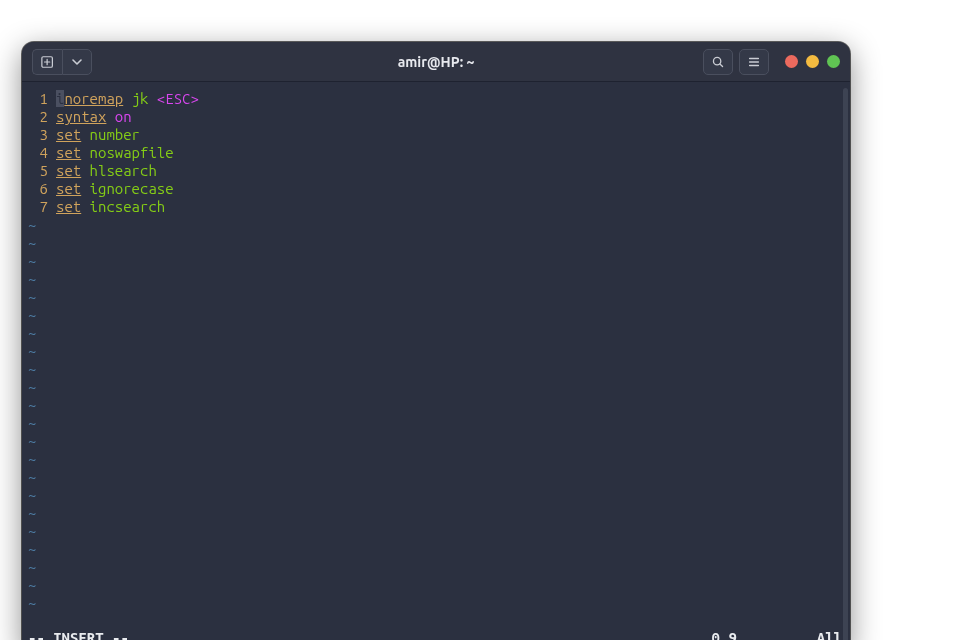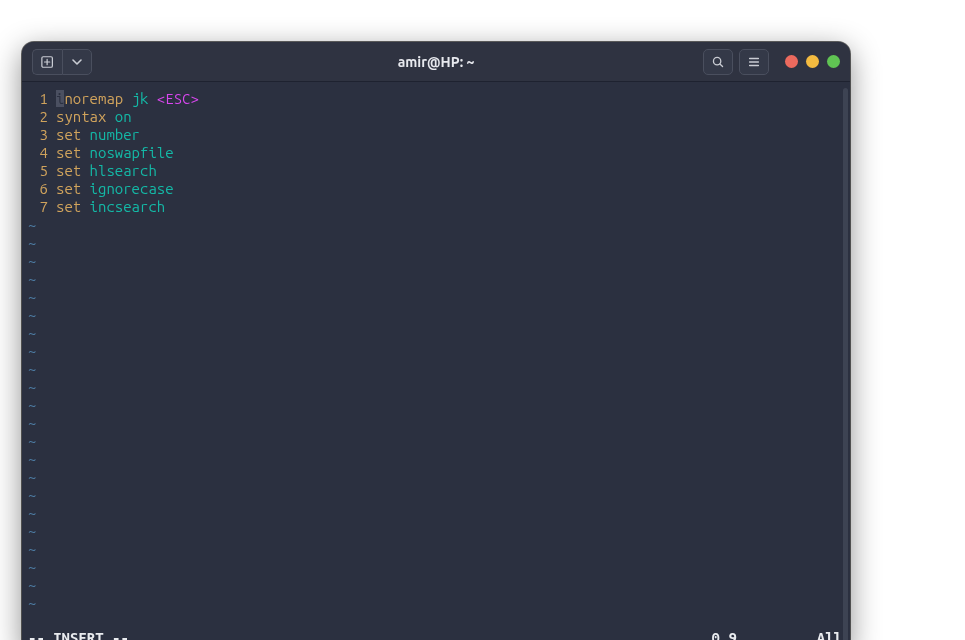--- a/index.html
+++ b/index.html
@@ -106,23 +106,23 @@
     border-radius: 3px;
     opacity: .45;
   }
   .line { display: flex; }
   .lnum {
     width: 28px;
     text-align: right;
     color: #d0a35c;
     padding-right: 8px;
   }
-  .tok-kw    { color: #d0a35c; }         
-  .tok-opt   { color: #14b8a6; }         
-  .tok-val   { color: #14b8a6; }         
+  .tok-kw    { color: #d0a35c; text-decoration: underline; }         
+  .tok-opt   { color: #84cc16; }         
+  .tok-val   { color: #d946ef; }         
   .tok-plain { color: #e2e4ea; }
   .tok-brkt  { color: #d946ef; }
   .cursor-char {
     background: #4b5061;
     color: #2b3040;
   }
   .tilde-line { color: #4e7ea6; height: 18px; }
   .statusbar {
     position: absolute;
     left: 6px; right: 8px; bottom: 6px;

